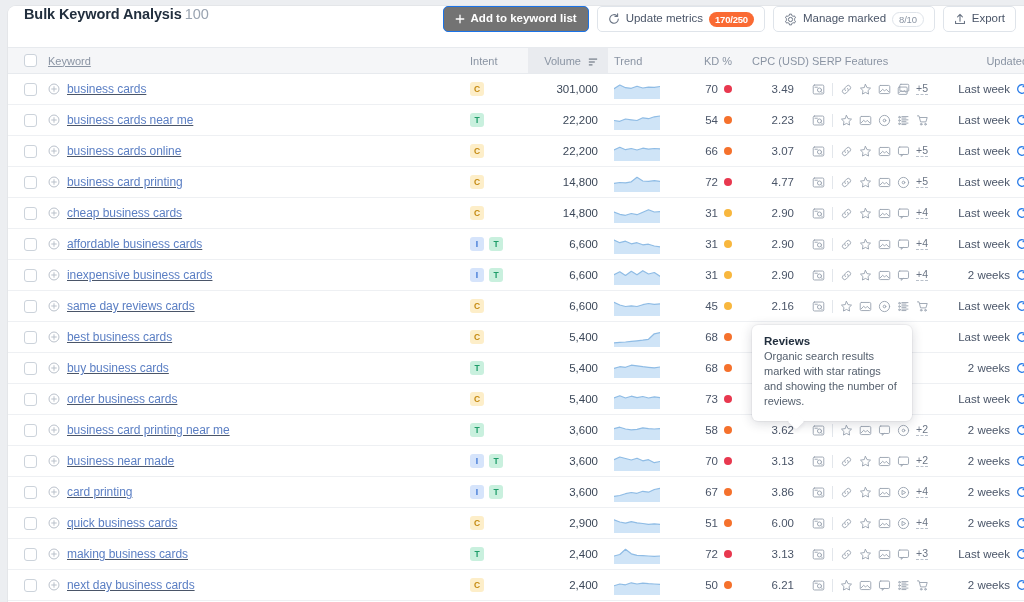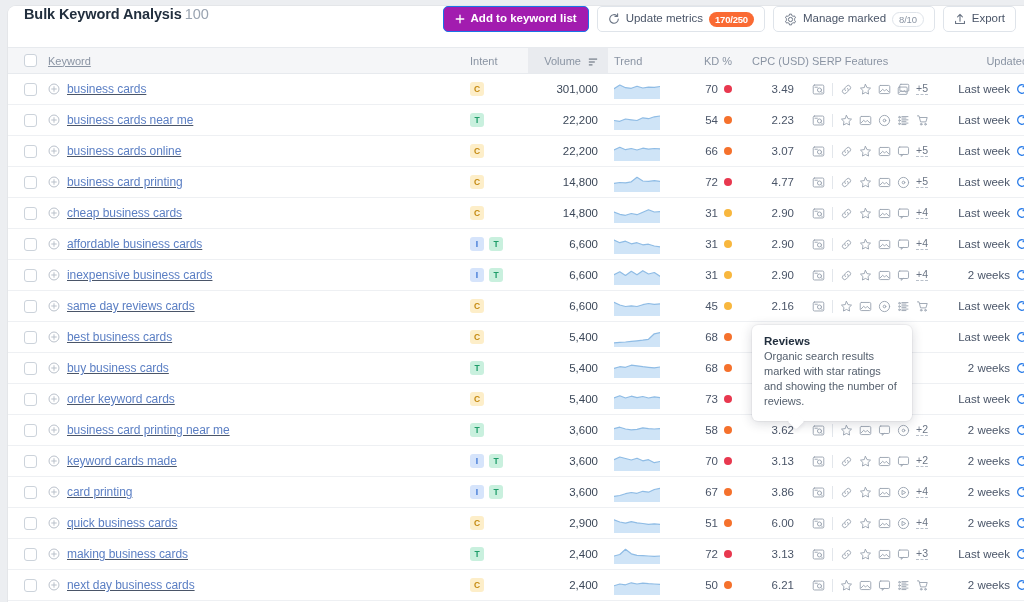--- a/index.html
+++ b/index.html
@@ -54,21 +54,21 @@
     padding: 0 10px;
     border-radius: 5px;
     border: 1px solid #dfe4ea;
     background: #fff;
     font-size: 11.5px;
     color: #4a5568;
     white-space: nowrap;
     cursor: pointer;
   }
   .btn.primary {
-    background: #a21caf;
+    background: #737373;
     border-color: #1a73e8;
     color: #fff;
     font-weight: 700;
     padding: 0 11px;
   }
   .btn .lbl { line-height: 1; }
   .pill {
     display: inline-flex; align-items: center; justify-content: center;
     height: 15px; padding: 0 6px;
     border-radius: 8px;
@@ -951,21 +951,21 @@
           <tr>
             <td class="c-check"><span class="chk"></span></td>
             <td class="c-kw">
               <div class="kw-cell">
                 <span class="plus-ico">
                   <svg width="12" height="12" viewBox="0 0 14 14" fill="none" stroke="currentColor" stroke-width="1.1">
                     <circle cx="7" cy="7" r="5.8"></circle>
                     <path d="M7 4.3v5.4M4.3 7h5.4" stroke-linecap="round"></path>
                   </svg>
                 </span>
-                <a class="kw-link">order keyword cards</a>
+                <a class="kw-link">order business cards</a>
               </div>
             </td>
             <td class="c-intent">
               <div class="badges">
                 <span class="badge C">C</span>
               </div>
             </td>
             <td class="c-vol"><span class="vol-cell">5,400</span></td>
             <td class="c-trend">
               <svg width="46" height="20" viewBox="0 0 46 20">
@@ -1059,21 +1059,21 @@
           <tr>
             <td class="c-check"><span class="chk"></span></td>
             <td class="c-kw">
               <div class="kw-cell">
                 <span class="plus-ico">
                   <svg width="12" height="12" viewBox="0 0 14 14" fill="none" stroke="currentColor" stroke-width="1.1">
                     <circle cx="7" cy="7" r="5.8"></circle>
                     <path d="M7 4.3v5.4M4.3 7h5.4" stroke-linecap="round"></path>
                   </svg>
                 </span>
-                <a class="kw-link">keyword cards made</a>
+                <a class="kw-link">business near made</a>
               </div>
             </td>
             <td class="c-intent">
               <div class="badges">
                 <span class="badge I">I</span>
                 <span class="badge T">T</span>
               </div>
             </td>
             <td class="c-vol"><span class="vol-cell">3,600</span></td>
             <td class="c-trend">

